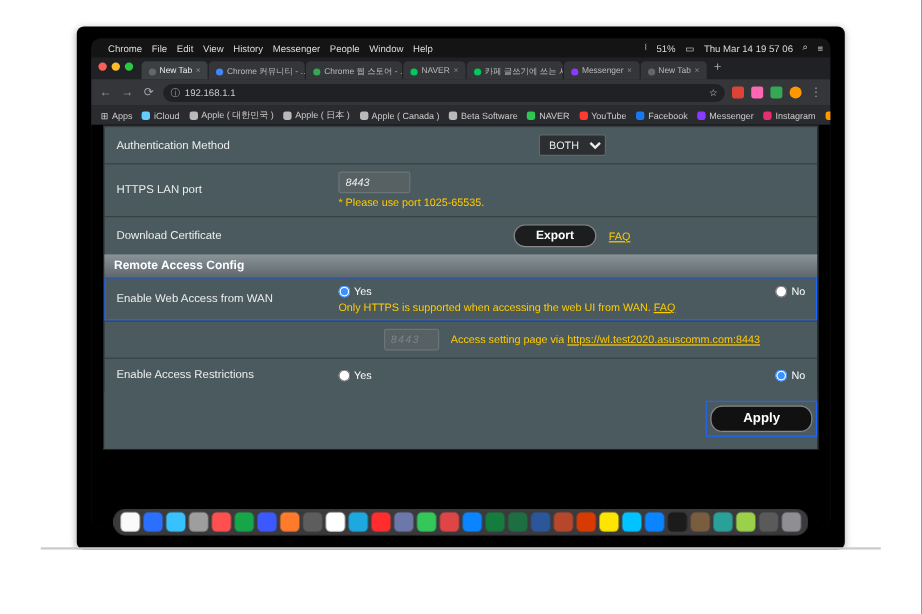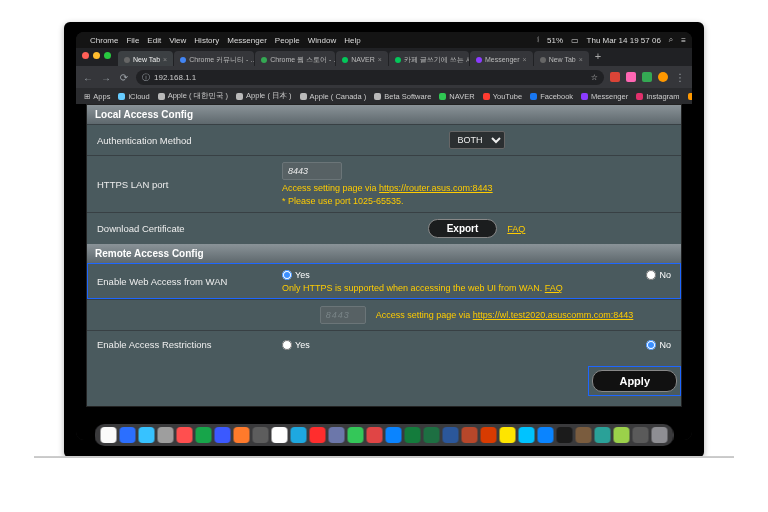--- a/index.html
+++ b/index.html
@@ -308,36 +308,34 @@
           <span>Instagram</span>
         </span>
       <span>
           <i class="bm-icon" style="background:#ff9900"></i>
         </span>
     </div>
 
     <div class="page">
       <div class="panel">
 
-        <div class="section-header">Local Access Config</div>
 
         <div class="row">
           <div class="label-cell">Authentication Method</div>
           <div class="value-cell inline">
             <select class="dark">
               <option>BOTH</option>
             </select>
           </div>
         </div>
 
         <div class="row">
           <div class="label-cell">HTTPS LAN port</div>
           <div class="value-cell">
             <input class="dark" value="8443" style="">
-            <span class="hint"><span>Access setting page via </span><a>https://router.asus.com:8443</a></span>
             <span class="hint">* Please use port 1025-65535.</span>
           </div>
         </div>
 
         <div class="row">
           <div class="label-cell">Download Certificate</div>
           <div class="value-cell inline">
             <button class="btn-export">Export</button>
             <a class="faq">FAQ</a>
           </div>

